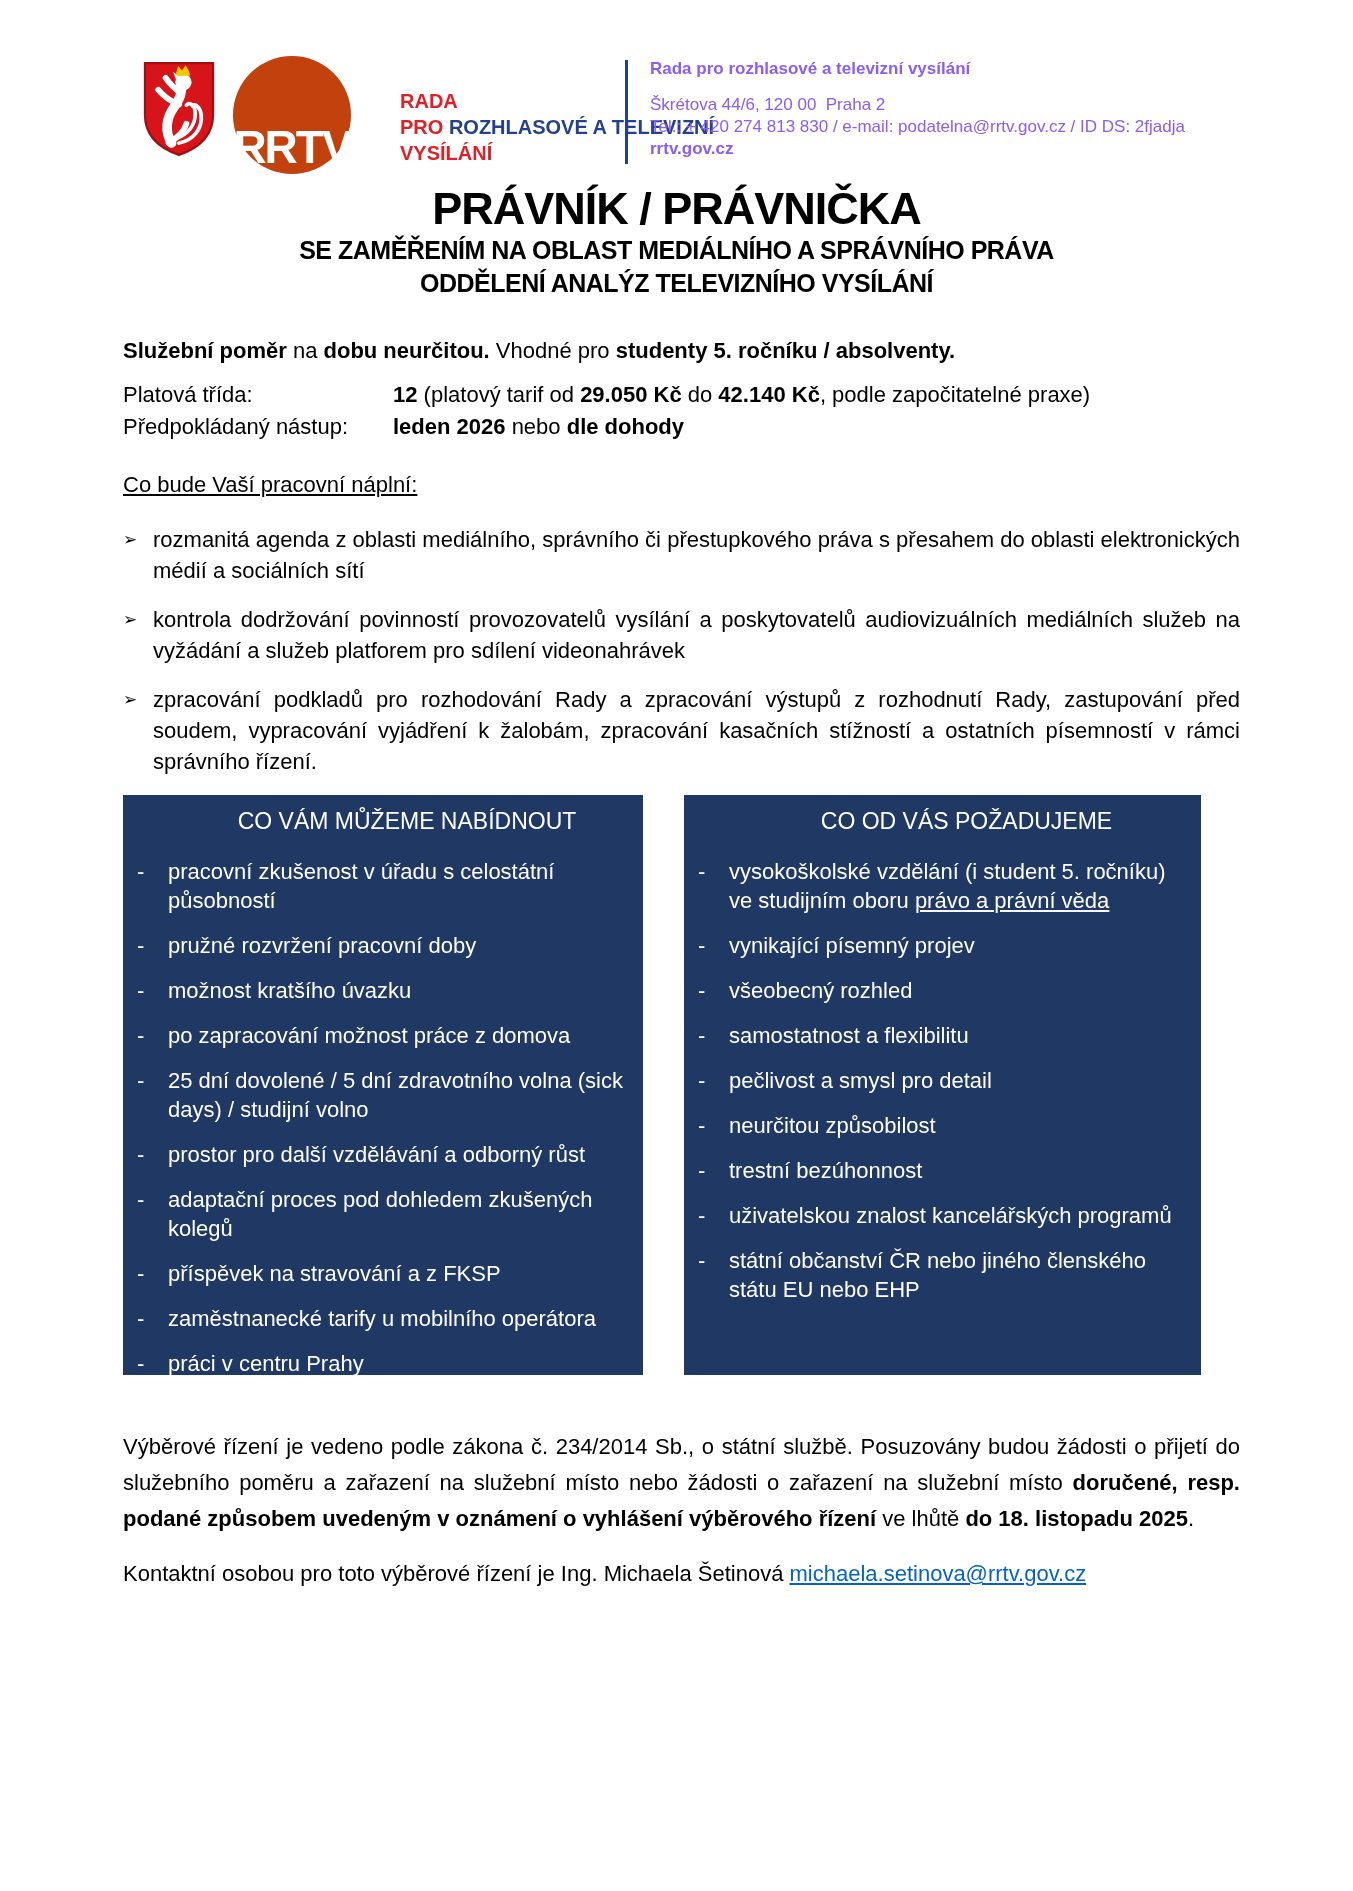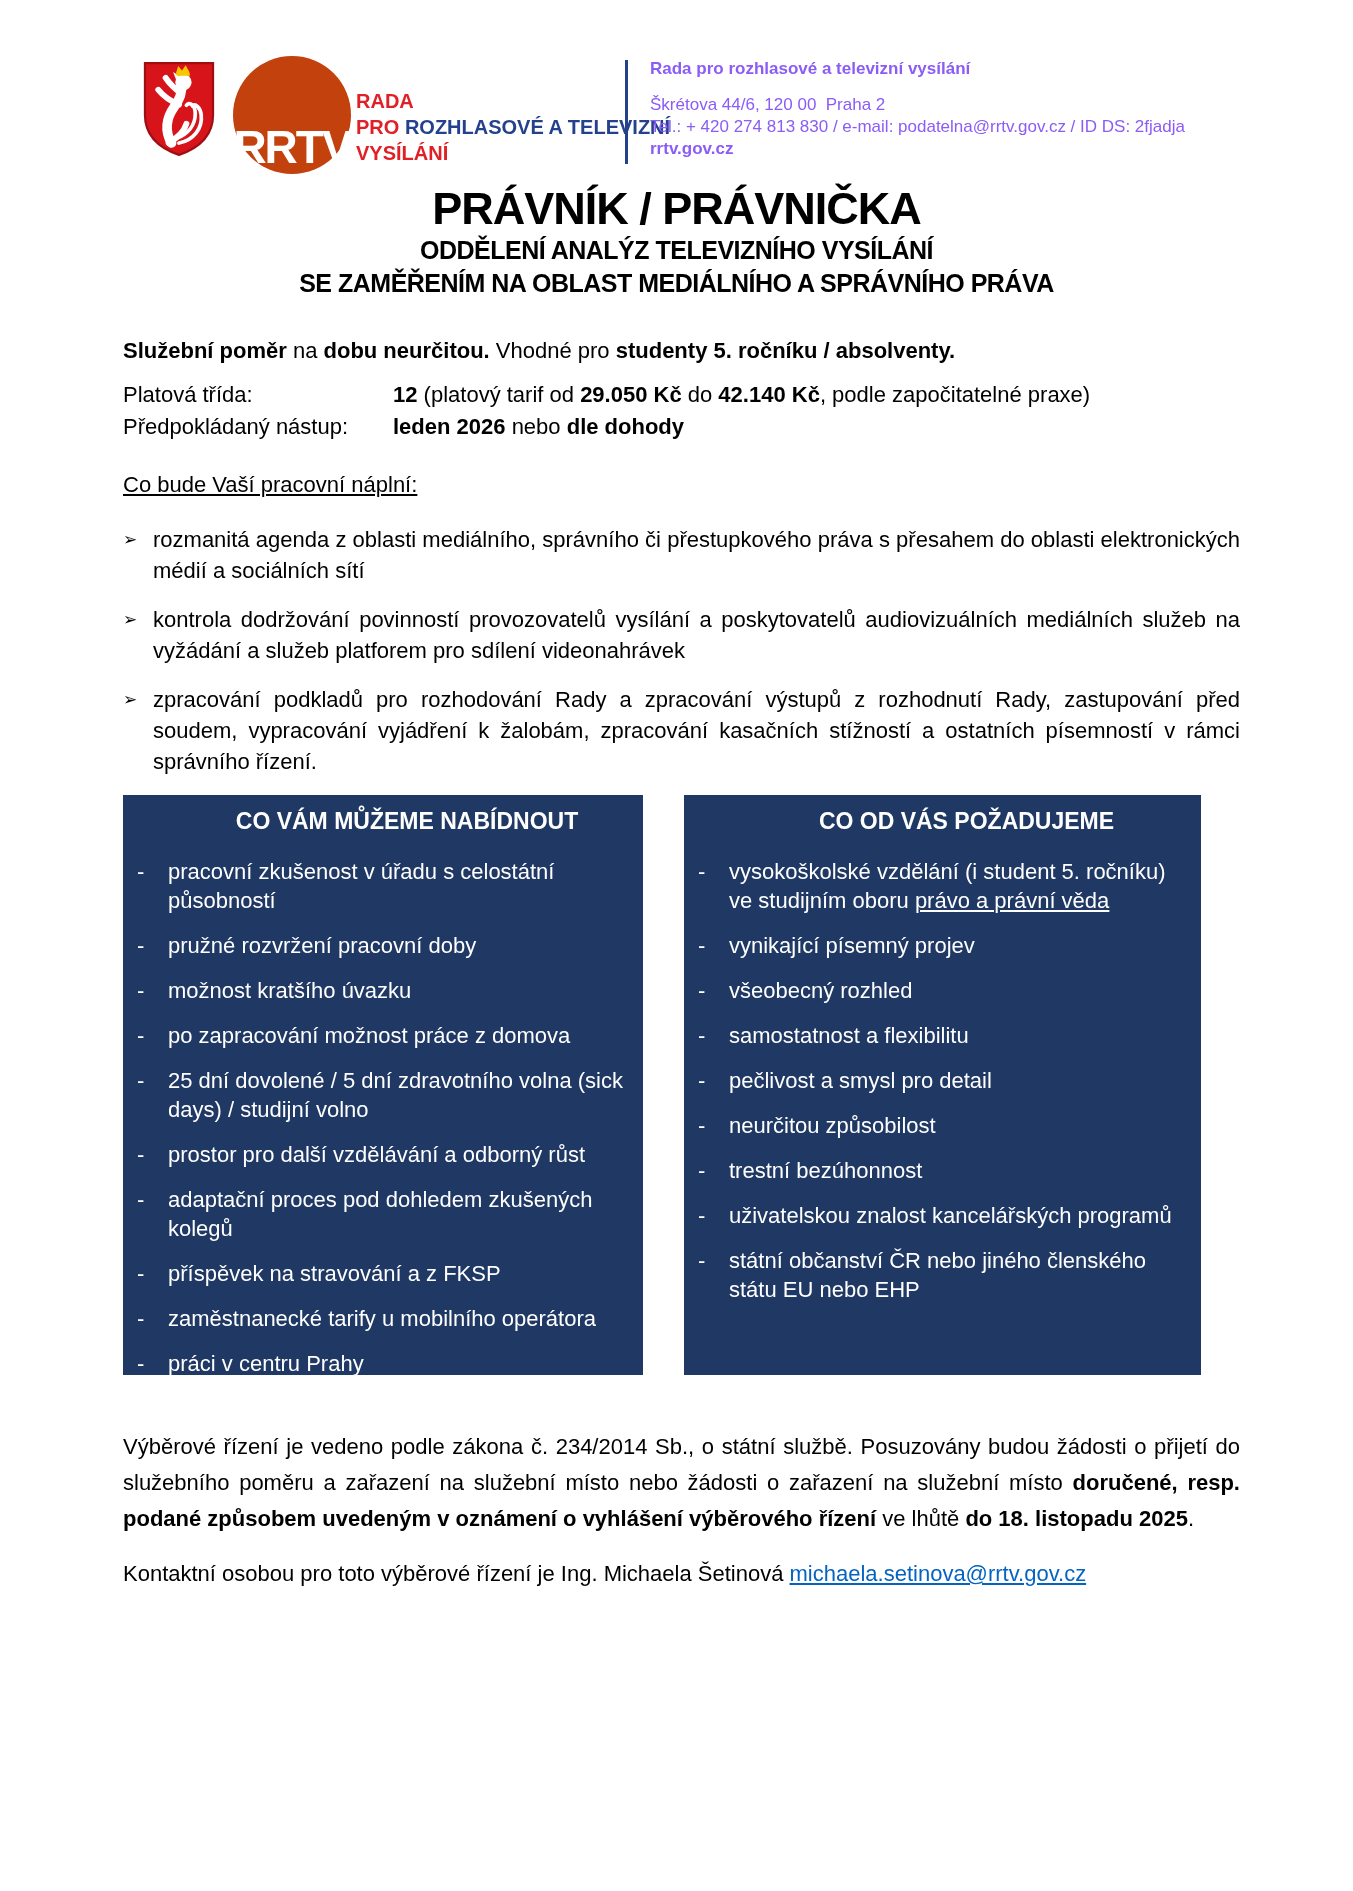--- a/index.html
+++ b/index.html
@@ -15,21 +15,21 @@
   .shield { position:absolute; left:142px; top:60px; }
   .logo-circle {
     position:absolute; left:233px; top:56px; width:118px; height:118px;
     background:#c2410c; border-radius:50%;
     display:flex; align-items:flex-end; justify-content:center;
   }
   .logo-circle span {
     color:#fff; font-weight:bold; font-size:46px; letter-spacing:-2px;
   }
   .wordmark { position:absolute; left:356px; top:88px; font-weight:bold; font-size:20px; line-height:26px; }
-  .wm-red { color:#E01F26; }
+  .wm-red { color:#E01F26;margin-left:44px; }
   .wm-blue { color:#24418E; }
   .divider { position:absolute; left:625px; top:60px; width:3px; height:104px; background:#24418E; }
   .contact { position:absolute; left:650px; top:58px; font-size:17px; color:#8b5cf6; line-height:22px; }
   .contact .org { font-weight:bold; margin-bottom:14px; }
   .contact .web { font-weight:bold; }
 
   
   .title-block { text-align:center; margin-top:6px; }
   .job-title { font-size:45px; font-weight:bold; letter-spacing:-1px; line-height:50px; }
   .job-sub { font-size:25px; font-weight:bold; line-height:33px; letter-spacing:-0.5px; }
@@ -52,21 +52,21 @@
     display:grid; grid-template-columns:30px 1fr; margin-bottom:18px;
     text-align:justify; line-height:31px;
   }
   .arrow { font-size:17px; line-height:31px; }
 
   
   .boxes { display:flex; margin-top:16px; }
   .box { background:#1F3864; height:580px; color:#fff; overflow:hidden; }
   .box-offer { width:520px; margin-right:41px; }
   .box-require { width:517px; }
-  .box-title { text-align:center; font-weight:bold; font-size:23px; padding-top:13px;padding-left:48px; }
+  .box-title { text-align:center; font-weight:normal; font-size:23px; padding-top:13px;padding-left:48px; }
   .box-list { padding:22px 16px 0 14px; }
   .box-item {
     display:grid; grid-template-columns:31px 1fr; margin-bottom:16px;
     font-size:22px; line-height:29px;
   }
   .dash { text-align:left; }
 
   
   .closing { margin-top:54px; text-align:justify; line-height:36px; }
   .contact-line { margin-top:22px; line-height:30px; }
@@ -113,22 +113,22 @@
     <div class="contact">
       <div class="org">Rada pro rozhlasové a televizní vysílání</div>
       <div>Škrétova 44/6, 120 00&nbsp; Praha 2</div>
       <div>Tel.: + 420 274 813 830 / e-mail: podatelna@rrtv.gov.cz / ID DS: 2fjadja</div>
       <div class="web">rrtv.gov.cz</div>
     </div>
   </div>
 
   <div class="title-block">
     <div class="job-title">PRÁVNÍK / PRÁVNIČKA</div>
+    <div class="job-sub">SE ZAMĚŘENÍM NA OBLAST MEDIÁLNÍHO A SPRÁVNÍHO PRÁVA</div>
     <div class="job-sub">ODDĚLENÍ ANALÝZ TELEVIZNÍHO VYSÍLÁNÍ</div>
-    <div class="job-sub">SE ZAMĚŘENÍM NA OBLAST MEDIÁLNÍHO A SPRÁVNÍHO PRÁVA</div>
   </div>
 
   <div class="content">
 
     <p class="body-text intro"><span class="b">Služební poměr</span><span> na </span><span class="b">dobu neurčitou.</span><span> Vhodné pro </span><span class="b">studenty 5. ročníku / absolventy.</span></p>
 
     <div class="details body-text">
       <div class="detail-row">
         <span class="detail-label">Platová třída:</span>
         <span class="detail-value"><span class="b">12</span><span> (platový tarif od </span><span class="b">29.050 Kč</span><span> do </span><span class="b">42.140 Kč</span><span>, podle započitatelné praxe)</span></span>

